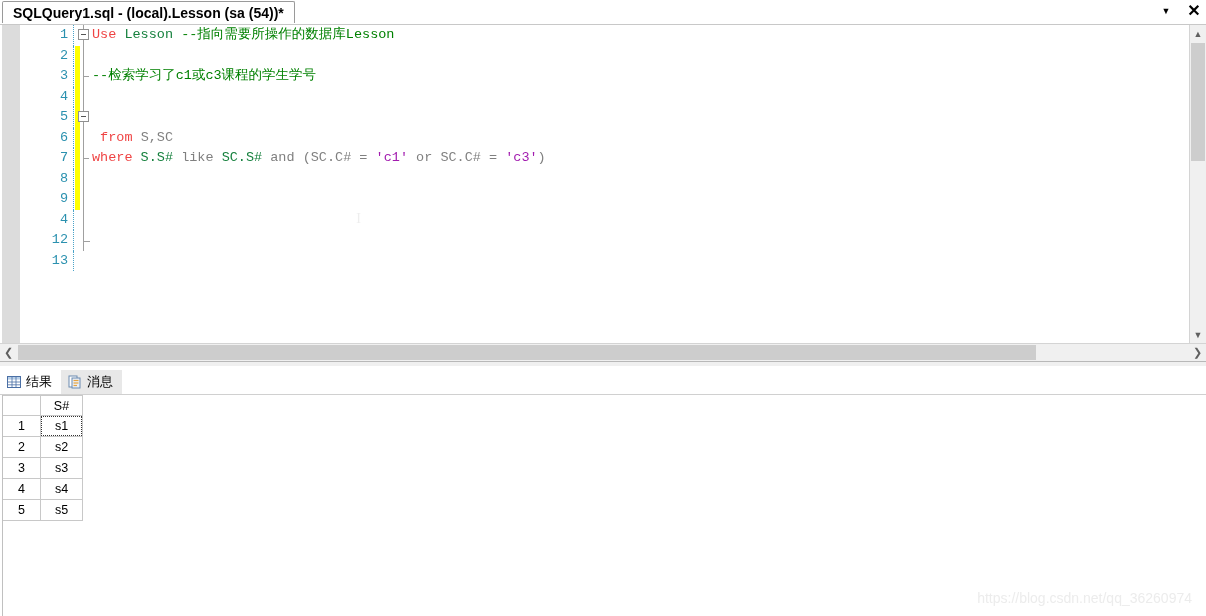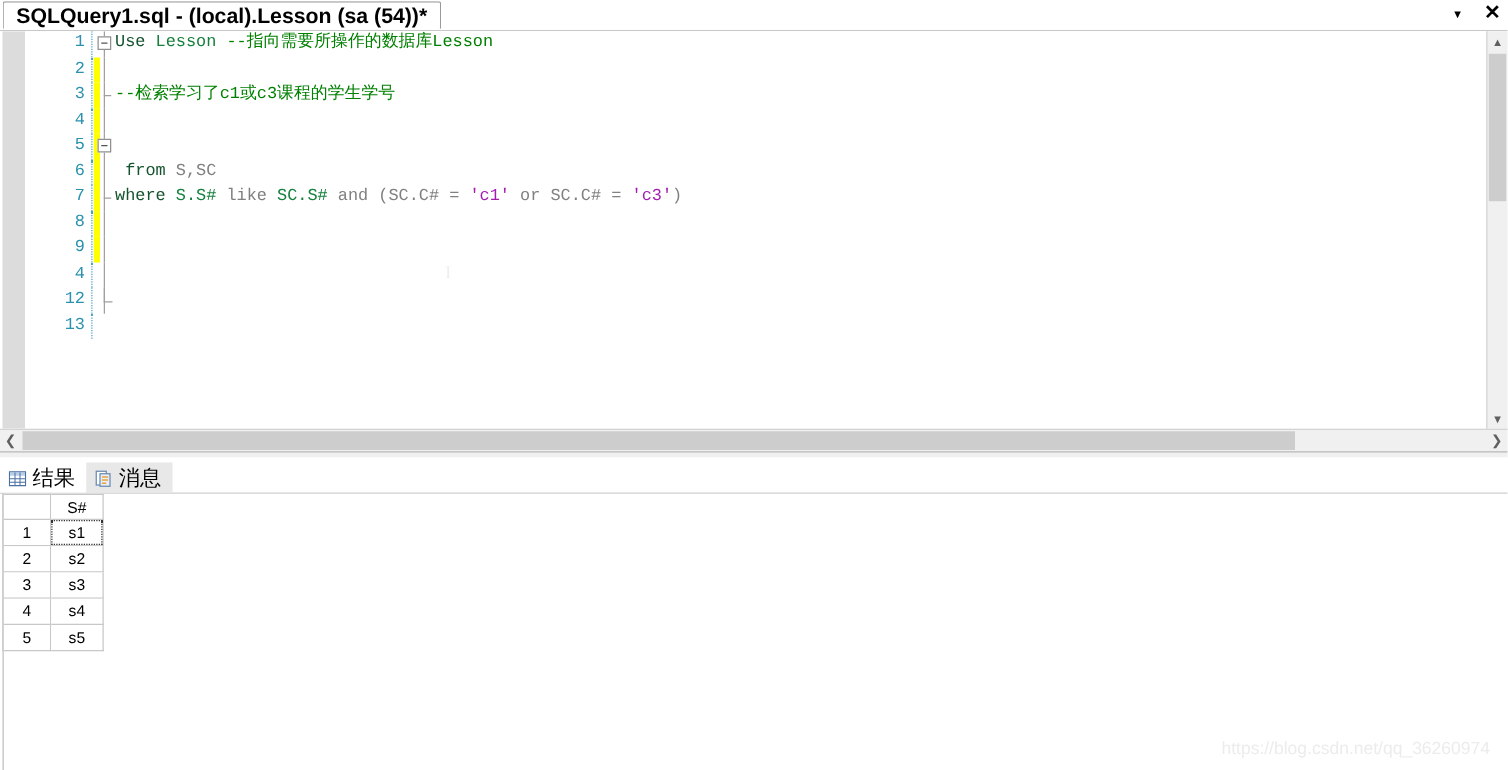--- a/index.html
+++ b/index.html
@@ -22,21 +22,21 @@
     padding: 0 10px 0 10px;
     background: #ffffff;
     border: 1px solid #9a9a9a;
     border-bottom: none;
     border-top-left-radius: 2px; border-top-right-radius: 2px;
     display: flex; align-items: center;
     box-sizing: border-box;
     z-index: 3;
   }
   #doc-tab-label {
-    font-size: 17px; font-weight: bold; color: #000000;
+    font-size: 14px; font-weight: bold; color: #000000;
     white-space: nowrap;
     font-family: "Liberation Sans", sans-serif;
   }
   #tab-underline {
     position: absolute; left: 0; top: 24px; width: 1206px; height: 1px;
     background: #c8c8c8;
   }
   #tab-right-controls {
     position: absolute; right: 4px; top: 2px;
     display: flex; align-items: center; gap: 12px;
@@ -106,21 +106,21 @@
   }
   .outline-end::after {
     content: ""; position: absolute; left: 0px; top: 11px;
     width: 7px; height: 1px; background: #a0a0a0;
   }
   .ctext {
     position: absolute; left: 72px; top: 0;
     font-family: "Liberation Mono", monospace; font-size: 13.5px;
     white-space: pre;
   }
-  .kw   { color: #14532d; }
+  .kw   { color: #ef4444; }
   .ident{ color: #15803d; }
   .cmt  { color: #008000; }
   .plain{ color: #808080; text-align: center; }
   .str  { color: #a21caf; }
   #mouse-caret {
     position: absolute; left: 355px; top: 186px;
     width: 7px; height: 15px; color: #eeeeee; font-size: 14px;
     font-family: "Liberation Serif", serif; line-height: 15px;
     text-align: center;
   }
@@ -172,21 +172,21 @@
     position: absolute; left: 0; top: 366px; width: 1206px; height: 250px;
     background: #ffffff;
   }
   #result-tabs {
     position: absolute; left: 0; top: 4px; height: 24px;
     display: flex; align-items: flex-end;
   }
   .rtab {
     height: 24px; display: flex; align-items: center; gap: 5px;
     padding: 0 9px 0 7px; box-sizing: border-box;
-    font-size: 17px; color: #000;
+    font-size: 13px; color: #000;
     font-family: "Liberation Sans", sans-serif;
   }
   .rtab.active { background: #ffffff; }
   .rtab.inactive { background: #e8e8e8; }
   .tab-ico { width: 14px; height: 14px; position: relative; flex: none; }
   #grid-tab-bg {
     position: absolute; left: 0; top: 28px; width: 1206px; height: 1px;
     background: #d0d0d0;
   }
   #result-grid {

